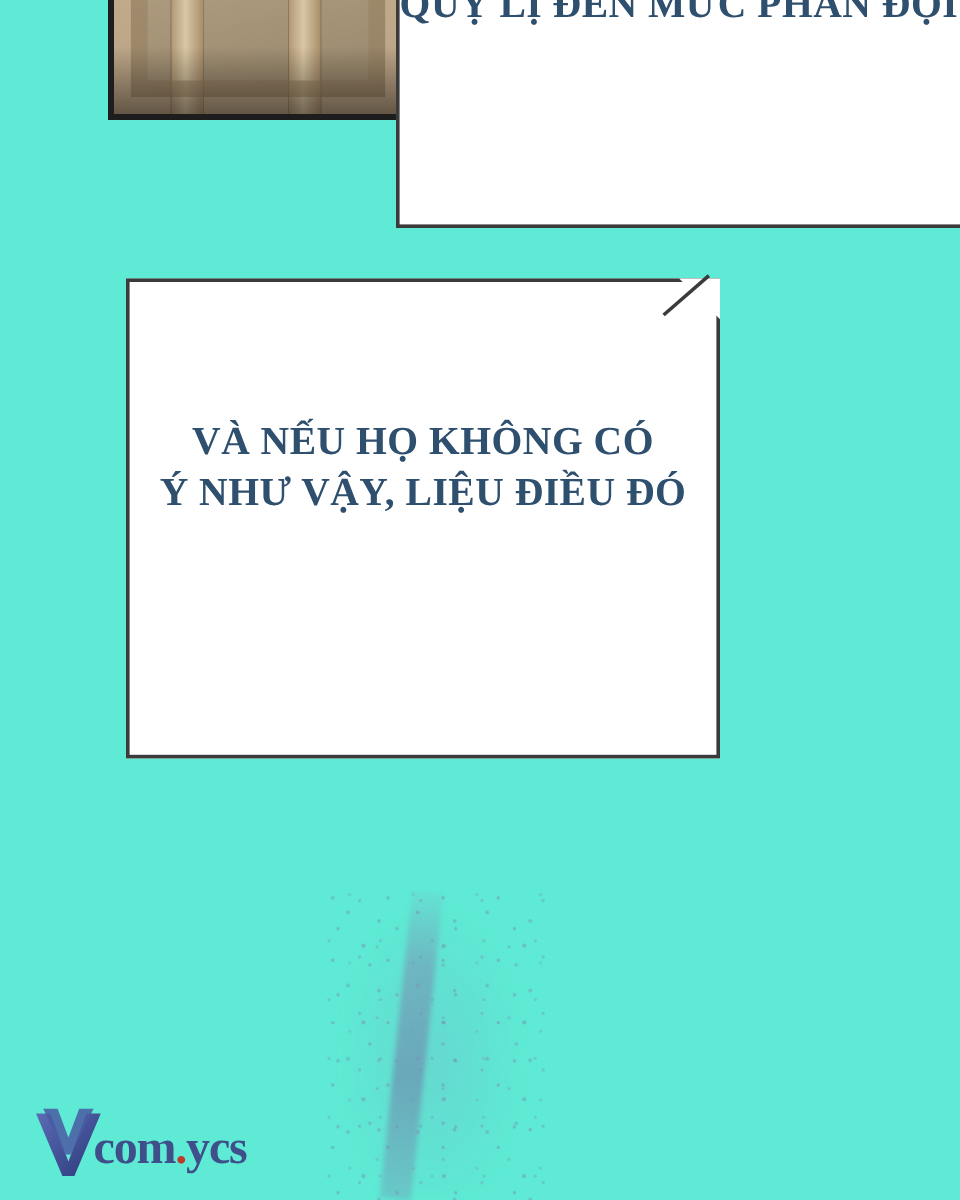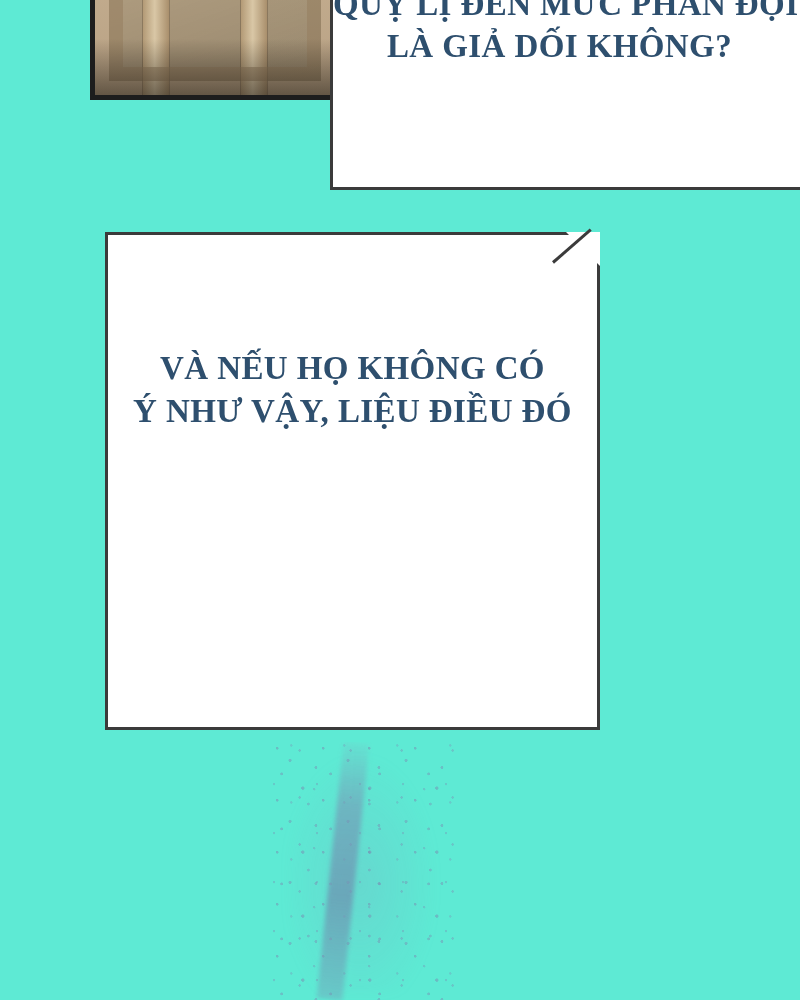--- a/index.html
+++ b/index.html
@@ -87,21 +87,21 @@
     right: 14px;
     top: 130px;
     text-align: center;
   }
 
   
   .balloon-mid {
     left: 105px;
     top: 232px;
     width: 495px;
-    height: 498px;
+    height: 400px;
   }
   .balloon-mid .notch {
     position: absolute;
     right: -3px;
     top: -3px;
     width: 0;
     height: 0;
     border-left: 34px solid transparent;
     border-top: 34px solid #ffffff;
   }
@@ -232,33 +232,47 @@
     <div class="mullion-v" style="left:48px;"></div>
     <div class="mullion-v" style="left:146px;"></div>
 
     <div class="frame-edge"></div>
     <div class="shade-bottom"></div>
   </div>
 
   <div class="balloon balloon-top">
     <div class="text dlg dlg-top">
       <span class="line">QUỴ LỊ ĐẾN MỨC PHẢN ĐỘI</span>
-      <span class="line">LÀ GIẢ DỐI KHÔNG?</span>
     </div>
   </div>
 
   <div class="balloon balloon-mid">
     <div class="notch"></div>
     <div class="notch-line"></div>
     <div class="text dlg dlg-mid">
       <span class="line">VÀ NẾU HỌ KHÔNG CÓ</span>
       <span class="line">Ý NHƯ VẬY, LIỆU ĐIỀU ĐÓ</span>
     </div>
   </div>
 
   <div class="mist">
     <div class="halo"></div>
     <div class="core"></div>
     <div class="spray"></div>
   </div>
 
+  <div class="watermark">
+    <div class="v">
+      <svg width="58" height="60" viewBox="0 0 58 60" aria-hidden="true">
+        <defs>
+          <linearGradient id="vg" x1="0" y1="0" x2="1" y2="1">
+            <stop offset="0%" stop-color="#5b6bb5"></stop>
+            <stop offset="100%" stop-color="#2c3a79"></stop>
+          </linearGradient>
+        </defs>
+        <path d="M2 6 L14 6 L29 46 L44 6 L56 6 L34 58 L24 58 Z" fill="url(#vg)"></path>
+        <path d="M8 2 L20 2 L29 26 L38 2 L50 2 L31 40 L26 40 Z" fill="#4a5aa3" opacity="0.85"></path>
+      </svg>
+    </div>
+    <div class="word"><span>com</span><span class="dot">.</span><span>ycs</span></div>
+  </div>
 
 </div>
 
 </body></html>

